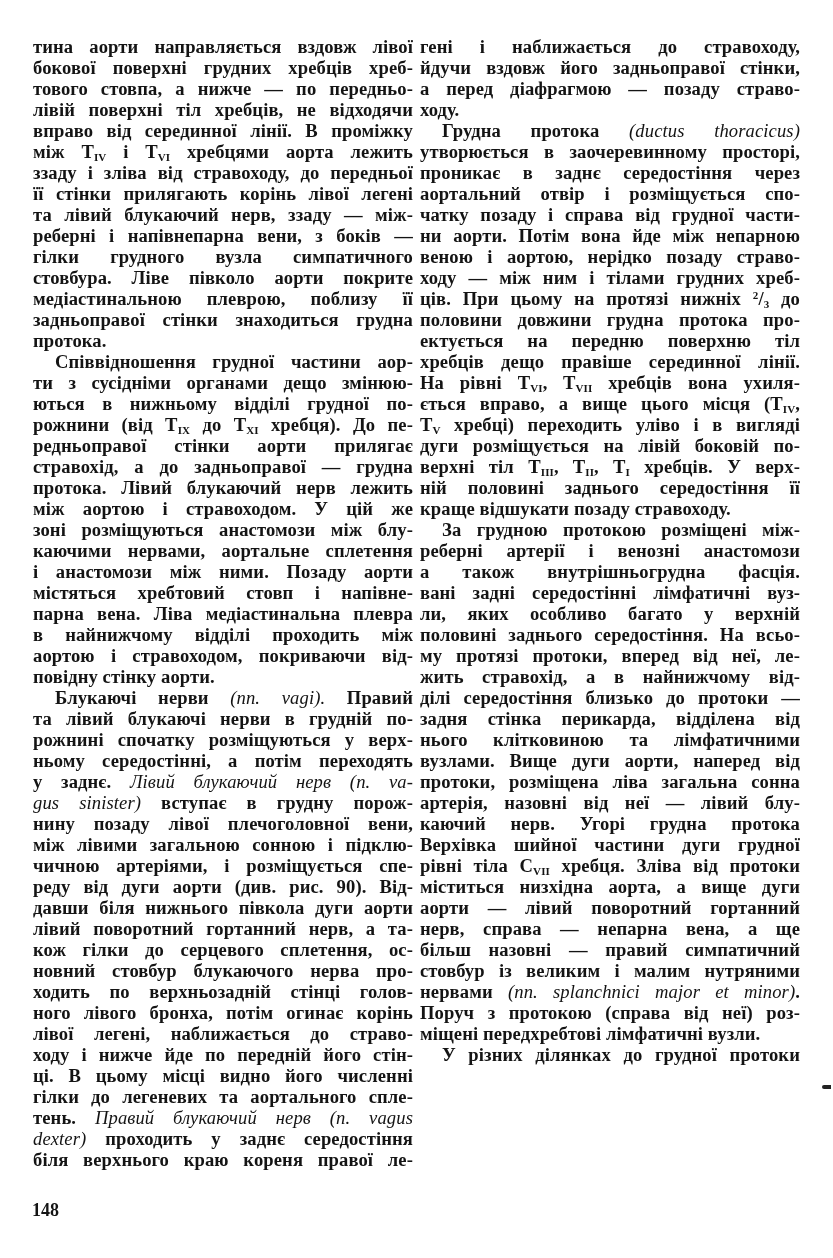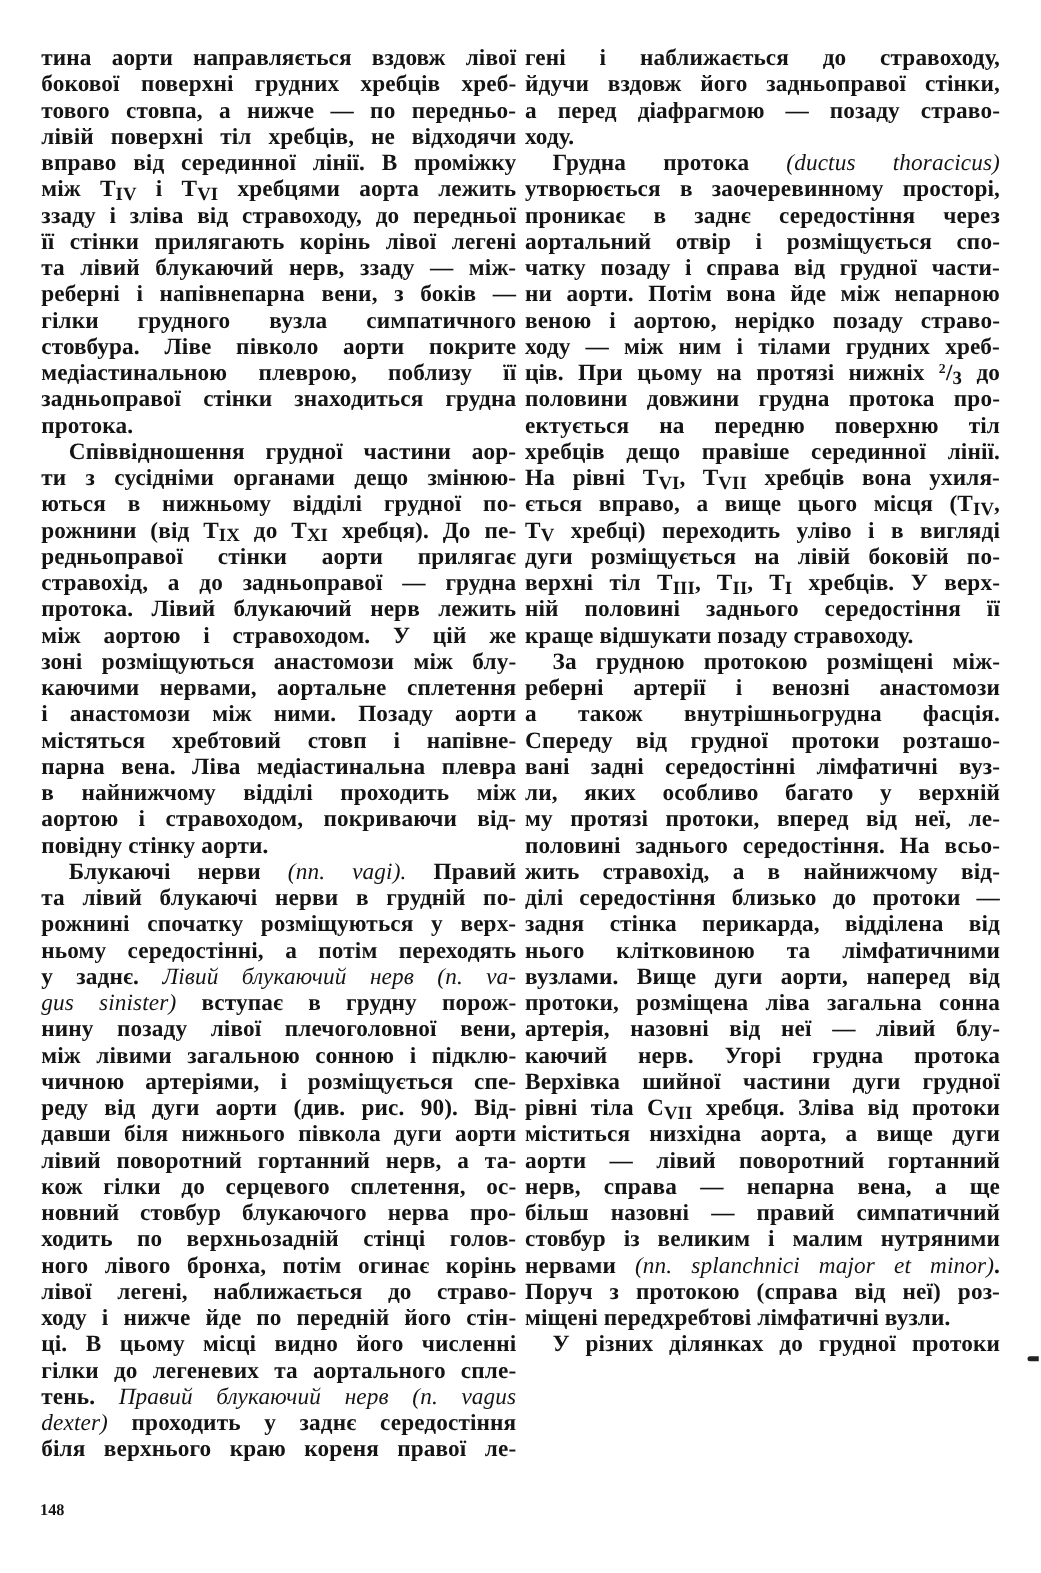--- a/index.html
+++ b/index.html
@@ -41,34 +41,34 @@
     padding-left: 22px;
   }
   .it {
     font-style: italic;
     font-weight: normal;
   }
   .b {
     font-weight: bold;
   }
   sub {
-    font-size: 15px;
+    font-size: 11px;
     vertical-align: -3px;
     line-height: 0;
   }
   sup {
     font-size: 11px;
     vertical-align: 6px;
     line-height: 0;
   }
   .page-number {
     position: absolute;
     left: 32px;
     top: 1200px;
-    font-size: 13px;
+    font-size: 18px;
     font-weight: bold;
     font-family: "Liberation Serif", serif;
   }
   .stray-mark {
     position: absolute;
     left: 822px;
     top: 1085px;
     width: 9px;
     height: 4px;
     background: #222;
@@ -157,25 +157,24 @@
     <span class="line"><span>На рівні T</span><sub>VI</sub><span>, T</span><sub>VII</sub><span> хребців вона ухиля-</span></span>
     <span class="line"><span>ється вправо, а вище цього місця (T</span><sub>IV</sub><span>,</span></span>
     <span class="line"><span>T</span><sub>V</sub><span> хребці) переходить уліво і в вигляді</span></span>
     <span class="line">дуги розміщується на лівій боковій по-</span>
     <span class="line"><span>верхні тіл T</span><sub>III</sub><span>, T</span><sub>II</sub><span>, T</span><sub>I</sub><span> хребців. У верх-</span></span>
     <span class="line">ній половині заднього середостіння її</span>
     <span class="line last">краще відшукати позаду стравоходу.</span>
     <span class="line indent">За грудною протокою розміщені між-</span>
     <span class="line">реберні артерії і венозні анастомози</span>
     <span class="line">а також внутрішньогрудна фасція.</span>
-    <span class="line">Спереду від грудної протоки розташо-</span>
     <span class="line">вані задні середостінні лімфатичні вуз-</span>
     <span class="line">ли, яких особливо багато у верхній</span>
+    <span class="line">половині заднього середостіння. На всьо-</span>
     <span class="line">му протязі протоки, вперед від неї, ле-</span>
-    <span class="line">половині заднього середостіння. На всьо-</span>
     <span class="line">жить стравохід, а в найнижчому від-</span>
     <span class="line">ділі середостіння близько до протоки —</span>
     <span class="line">задня стінка перикарда, відділена від</span>
     <span class="line">нього клітковиною та лімфатичними</span>
     <span class="line">вузлами. Вище дуги аорти, наперед від</span>
     <span class="line">протоки, розміщена ліва загальна сонна</span>
     <span class="line">артерія, назовні від неї — лівий блу-</span>
     <span class="line">каючий нерв. Угорі грудна протока</span>
     <span class="line">Верхівка шийної частини дуги грудної</span>
     <span class="line"><span>рівні тіла C</span><sub>VII</sub><span> хребця. Зліва від протоки</span></span>

